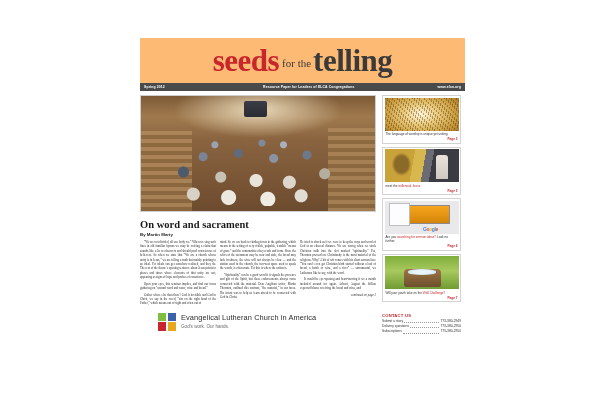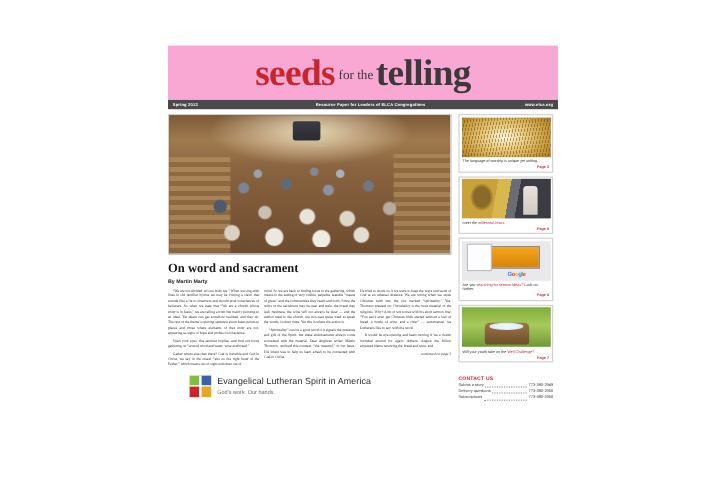--- a/index.html
+++ b/index.html
@@ -4,21 +4,21 @@
 <style>
   html,body{margin:0;padding:0;}
   body{
     width:600px;height:400px;overflow:hidden;
     background:#ffffff;
     font-family:"Liberation Serif", serif;
   }
   .page{position:absolute;left:140px;top:38px;width:325px;height:348px;background:#fff;}
 
   
-  .masthead{height:45px;background:#f9a8d4;position:relative;}
+  .masthead{height:45px;background:#fdba74;position:relative;}
   .masthead-inner{
     position:absolute;left:0;right:0;top:0;bottom:0;
     display:flex;align-items:center;justify-content:center;
   }
   .mh-seeds{
     font-family:"Liberation Serif", serif;font-weight:bold;
     font-size:31px;color:#c8252c;letter-spacing:-0.5px;line-height:1;
   }
   .mh-forthe{
     font-family:"Liberation Serif", serif;
@@ -283,21 +283,21 @@
     <div class="foot-left">
       <div class="elca-mark">
         <div class="q q1"></div>
         <div class="q q2"></div>
         <div class="q q3"></div>
         <div class="q q4"></div>
         <div class="cross-v"></div>
         <div class="cross-h"></div>
       </div>
       <div>
-        <div class="elca-name">Evangelical Lutheran Spirit in America</div>
+        <div class="elca-name">Evangelical Lutheran Church in America</div>
         <div class="elca-tag">God’s work. Our hands.</div>
       </div>
     </div>
 
     <div class="foot-right">
       <div class="contact-title">CONTACT US</div>
 
       <div class="contact-row">
         <span class="lbl">Submit a story</span>
         <span class="dots"></span>

